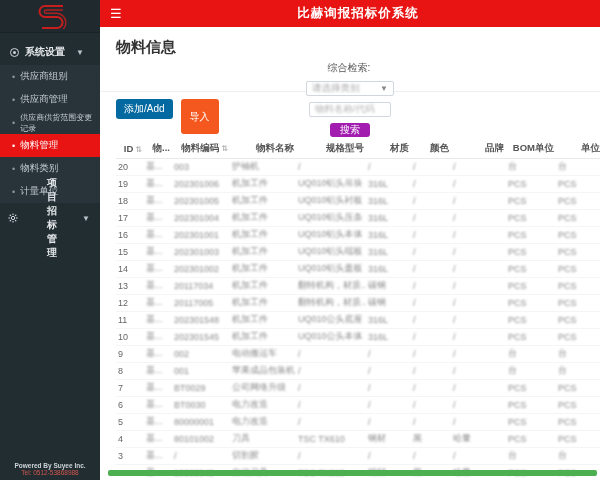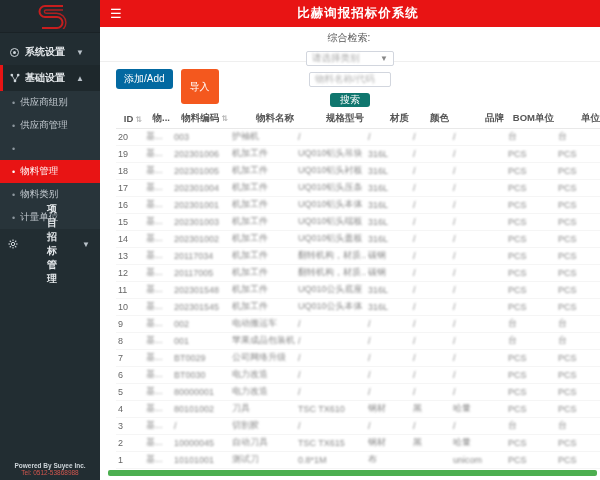--- a/index.html
+++ b/index.html
@@ -49,21 +49,21 @@
   .filter-label { font-size:10px; color:#555; margin-right:2px; }
   .fake-select { width:88px; height:21px; border:1px solid #d2d6de; border-radius:2px;
                  background:#fff; display:flex; align-items:center; padding:0 5px; cursor:pointer; }
   .fake-select .ph { font-size:9.5px; color:#a9a9a9; flex:1; }
   .fake-select .chev { font-size:8px; color:#888; }
   .fake-input { width:82px; height:21px; border:1px solid #d2d6de; border-radius:2px;
                 background:#fff; display:flex; align-items:center; padding:0 5px; cursor:text; }
   .fake-input .ph { font-size:9.5px; color:#b3b3b3; }
   .btn { border:none; border-radius:3px; color:#fff; font-size:10px; cursor:pointer;
          font-family:inherit; display:inline-flex; align-items:center; justify-content:center; }
-  .btn-search { background:#0f766e; width:40px; height:38px;align-items:flex-end; }
+  .btn-search { background:#a21caf; width:40px; height:38px;align-items:flex-end; }
   .btn-add { background:#0369a1; height:20px; padding:0 8px; margin-right:8px; }
   .btn-import { background:#f4581e; height:35px; padding:0 9px; }
 
   .divider { border-bottom:1px solid #efefef; margin-top:8px; }
   .actions { margin:7px 16px 5px; display:flex; }
 
   
   table { border-collapse:collapse; table-layout:fixed; margin-left:16px; width:486px; }
   th { font-size:9.5px; color:#555; text-align:right; font-weight:bold; height:19px;
        border-bottom:1px solid #e9e9e9; padding:0 2px; white-space:nowrap; overflow:hidden; }
@@ -92,44 +92,33 @@
 
     <div class="menu">
       <div class="menu-item">
         <span class="mi-icon">
             <span class="cdot"></span>
           </span>
         <span>系统设置</span>
         <span class="chev">▼</span>
       </div>
 
-      <div class="menu-item open">
-        <span class="mi-icon">
-          <svg width="10" height="10" viewBox="0 0 12 12">
-            <circle cx="2.2" cy="2.5" r="1.6" fill="#cfd6db"></circle>
-            <circle cx="9.8" cy="2.5" r="1.6" fill="#cfd6db"></circle>
-            <circle cx="6" cy="9.5" r="1.6" fill="#cfd6db"></circle>
-            <path d="M2.2 2.5 L6 9.5 L9.8 2.5" stroke="#cfd6db" stroke-width="1" fill="none"></path>
-          </svg>
-        </span>
-        <span>基础设置</span>
-        <span class="chev">▲</span>
-      </div>
 
       <div class="submenu">
         <div class="submenu-item">
           <span class="bullet">•</span>
           <span>供应商组别</span>
         </div>
         <div class="submenu-item">
           <span class="bullet">•</span>
           <span>供应商管理</span>
         </div>
         <div class="submenu-item" style="font-size:8px;">
           <span class="bullet">•</span>
+          <span>供应商供货范围变更记录</span>
         </div>
         <div class="submenu-item active">
           <span class="bullet">•</span>
           <span>物料管理</span>
         </div>
         <div class="submenu-item">
           <span class="bullet">•</span>
           <span>物料类别</span>
         </div>
         <div class="submenu-item">
@@ -164,20 +153,21 @@
       <div class="f2">Tel: 0512-53868988</div>
     </div>
   </div>
 
   <div class="topbar">
     <span class="app-title">比赫询报招标价系统</span>
     <span class="hamburger">☰</span>
   </div>
 
   <div class="content">
+    <div class="page-title">物料信息</div>
 
     <div class="filter-row">
       <span class="filter-label">综合检索:</span>
       <div class="fake-select">
         <span class="ph bl">请选择类别</span>
         <span class="chev">▼</span>
       </div>
       <div class="fake-input">
         <span class="ph bl">物料名称/代码</span>
       </div>

